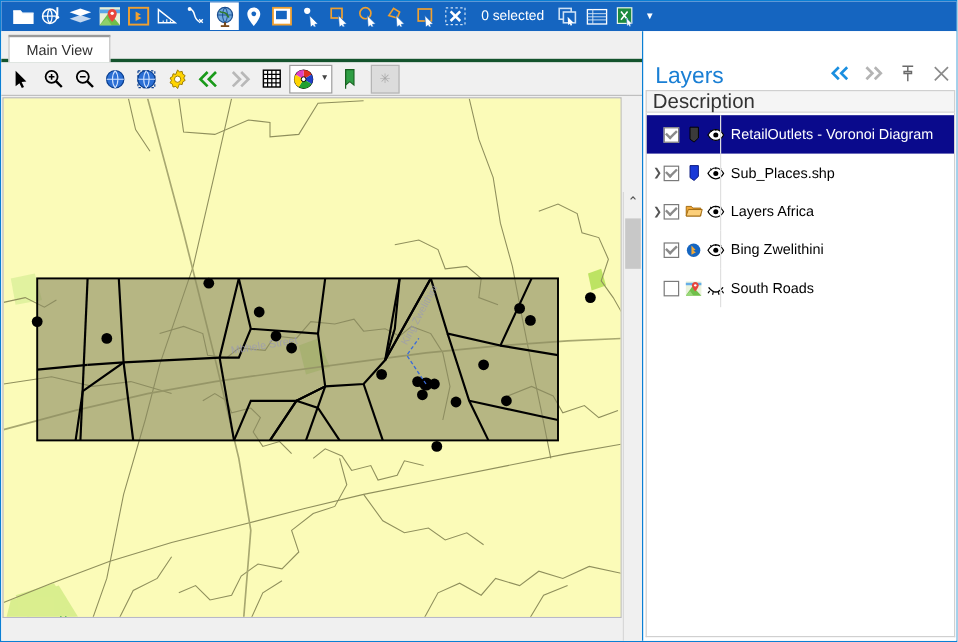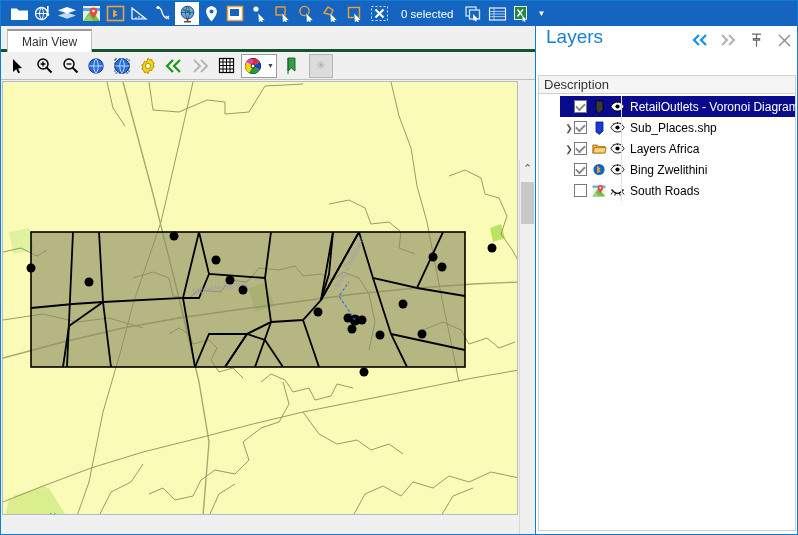--- a/index.html
+++ b/index.html
@@ -92,40 +92,40 @@
     color:#555;font-size:11px;
   }
 
   
   .layers{
     position:absolute;left:534px;top:25px;width:263px;height:509px;
     background:#ffffff;border-left:1px solid #0a7fd4;box-sizing:border-box;
   }
   .lhead{
     position:absolute;left:0;top:0;width:262px;height:49px;
-    display:flex;align-items:flex-start;box-sizing:border-box;padding-left:10px;
+    display:flex;align-items:flex-end;box-sizing:border-box;padding-left:10px;
   }
   .ltitle{font-size:19px;color:#1a7fd4;flex:1;}
   .lhbtn{
     width:28px;height:28px;display:flex;align-items:center;justify-content:center;
     flex:0 0 auto;
   }
   .lcolhdr{
     position:absolute;left:2px;top:49px;width:258px;height:19px;
     background:#f5f5f5;border:1px solid #d0d0d0;box-sizing:border-box;
-    display:flex;align-items:center;padding-left:5px;font-size:13px;color:#333;
+    display:flex;align-items:center;padding-left:5px;font-size:17px;color:#333;
   }
   .ltree{
     position:absolute;left:2px;top:68px;width:258px;height:437px;
     border:1px solid #d0d0d0;border-top:none;box-sizing:border-box;
     background:#ffffff;padding-top:2px;
   }
   .lrow{
-    height:21px;display:flex;align-items:center;box-sizing:border-box;
-    padding-left:4px;position:relative;margin-left:21px;
+    height:32px;display:flex;align-items:center;box-sizing:border-box;
+    padding-left:4px;position:relative;
   }
   .lrow.sel{background:#0a0a8c;}
   .lrow.sel .llabel{color:#ffffff;}
   .lexp{width:10px;height:20px;display:flex;align-items:center;justify-content:center;
         font-size:9px;color:#555;flex:0 0 auto;}
   .ldots{width:10px;height:20px;flex:0 0 auto;position:relative;}
   .lchk{
     width:13px;height:13px;border:1px solid #7a7a7a;background:#fff;
     box-sizing:border-box;flex:0 0 auto;margin-right:4px;
     display:flex;align-items:center;justify-content:center;

